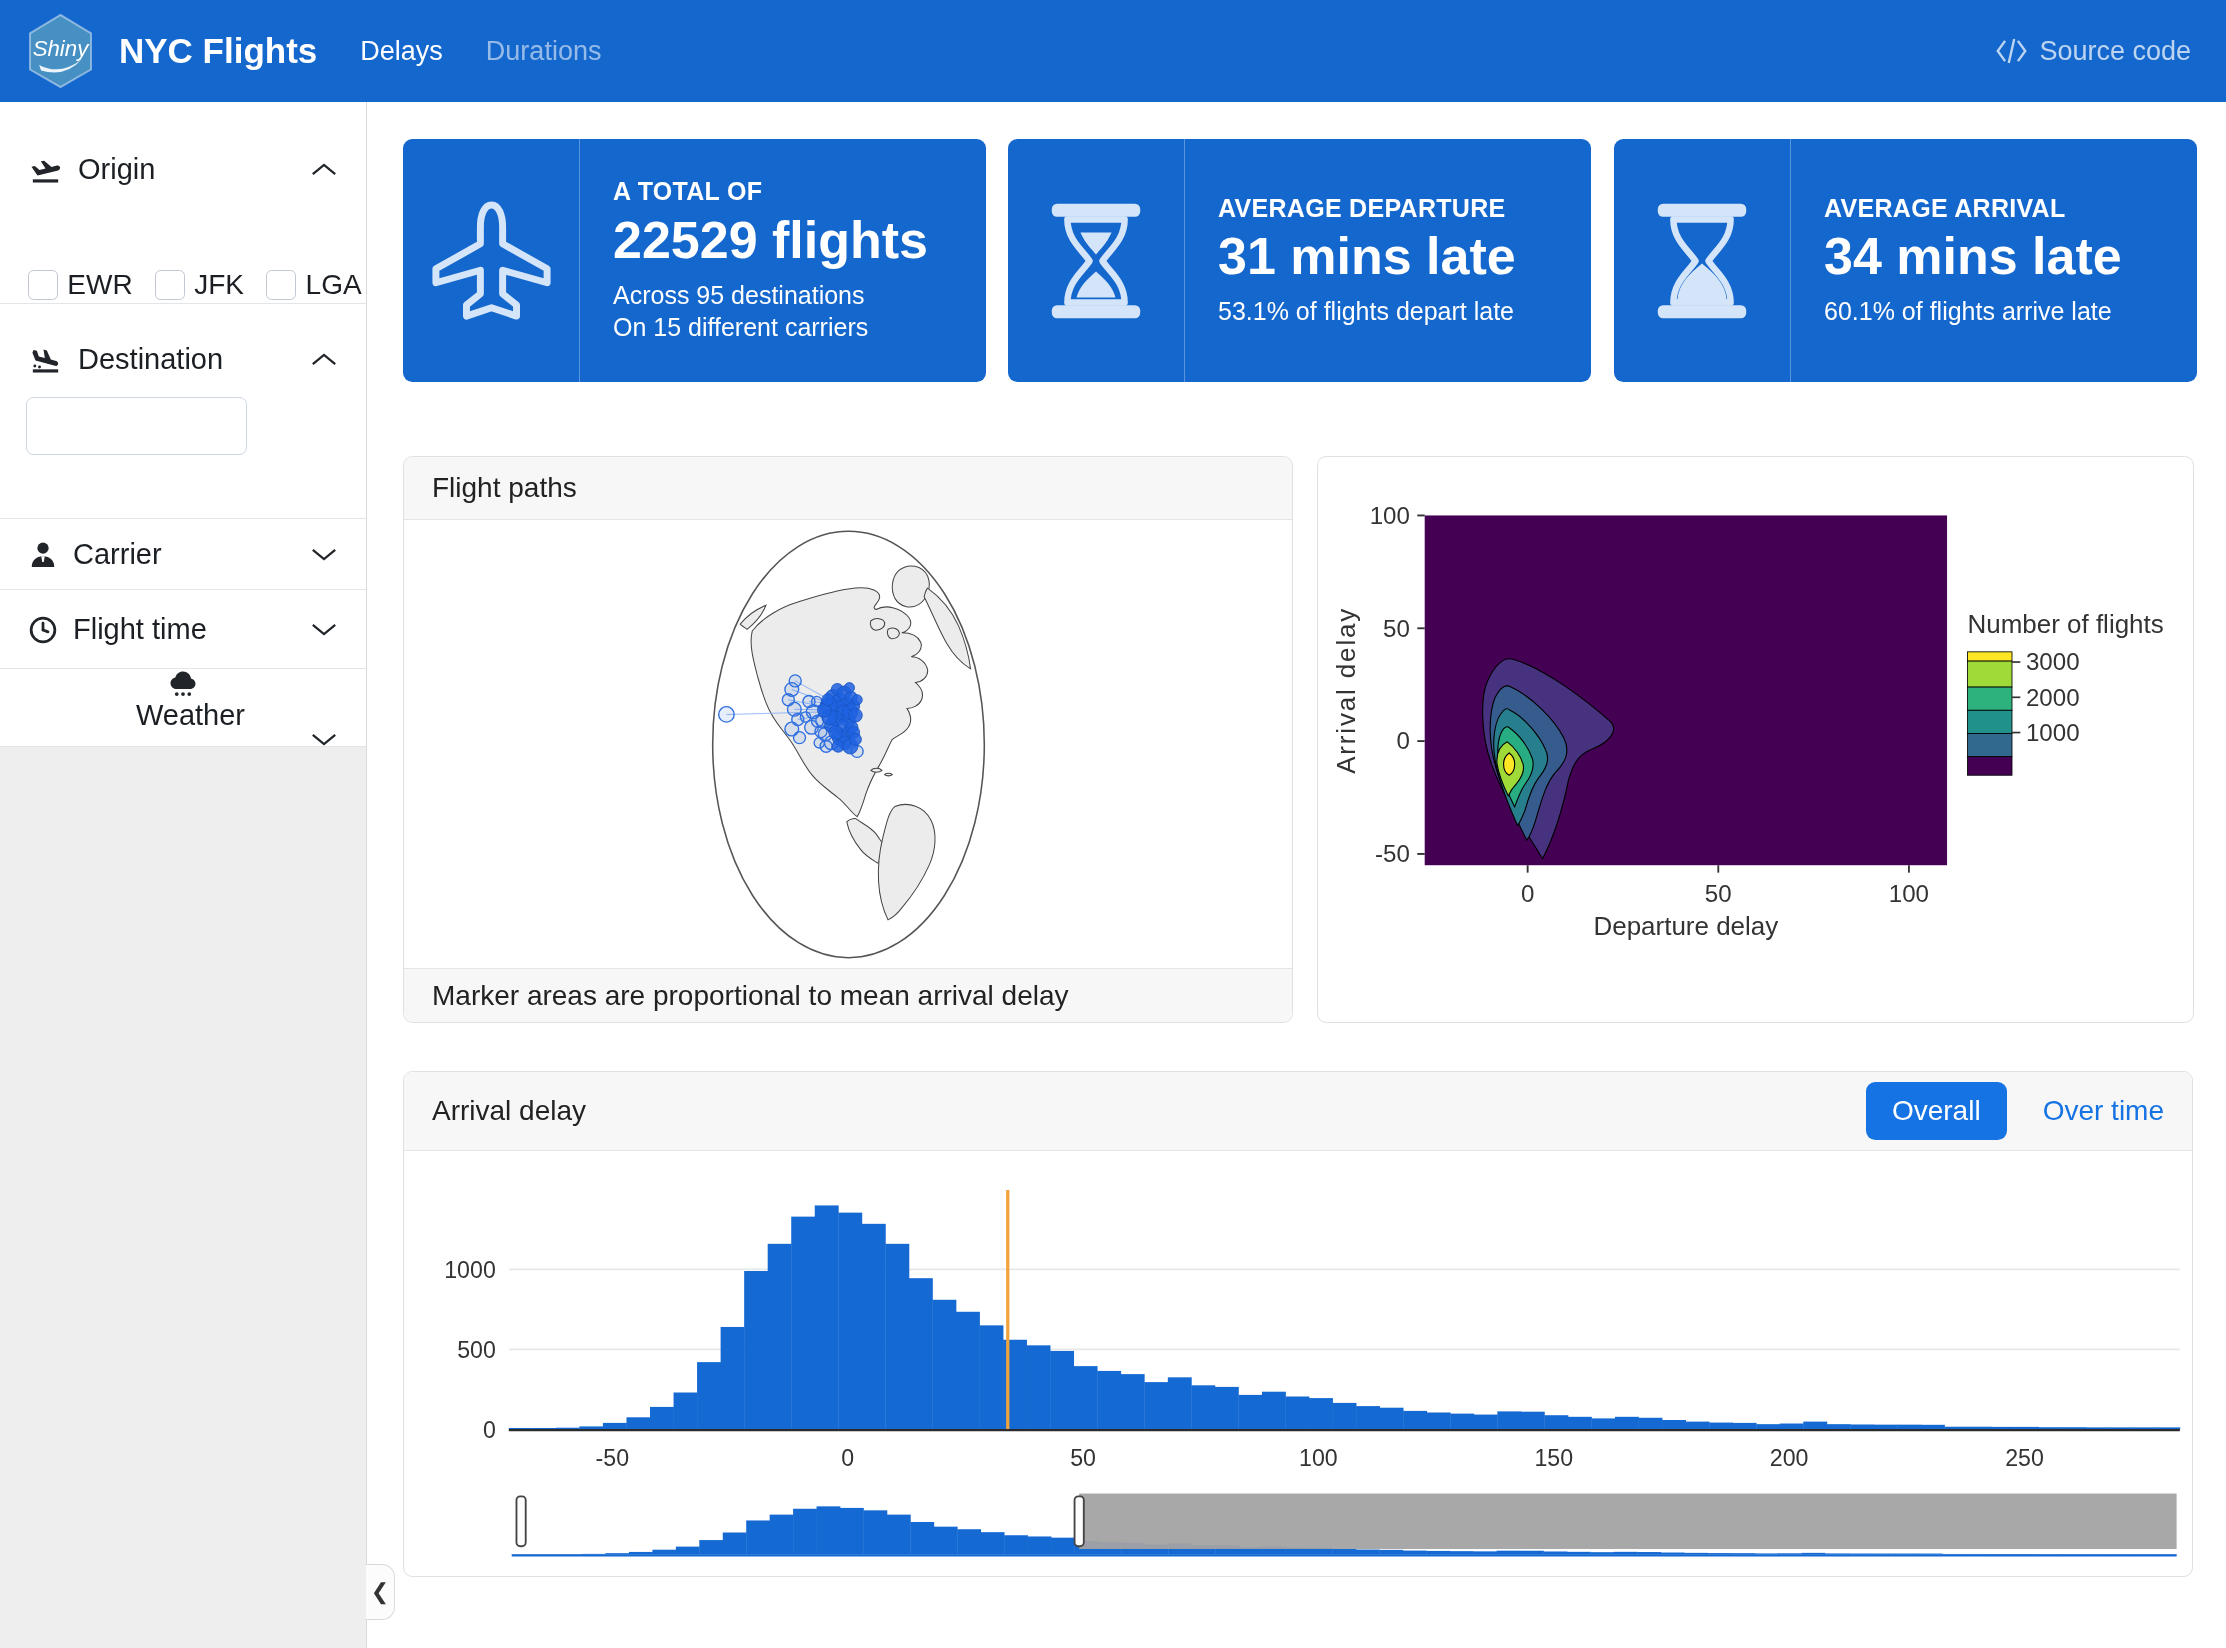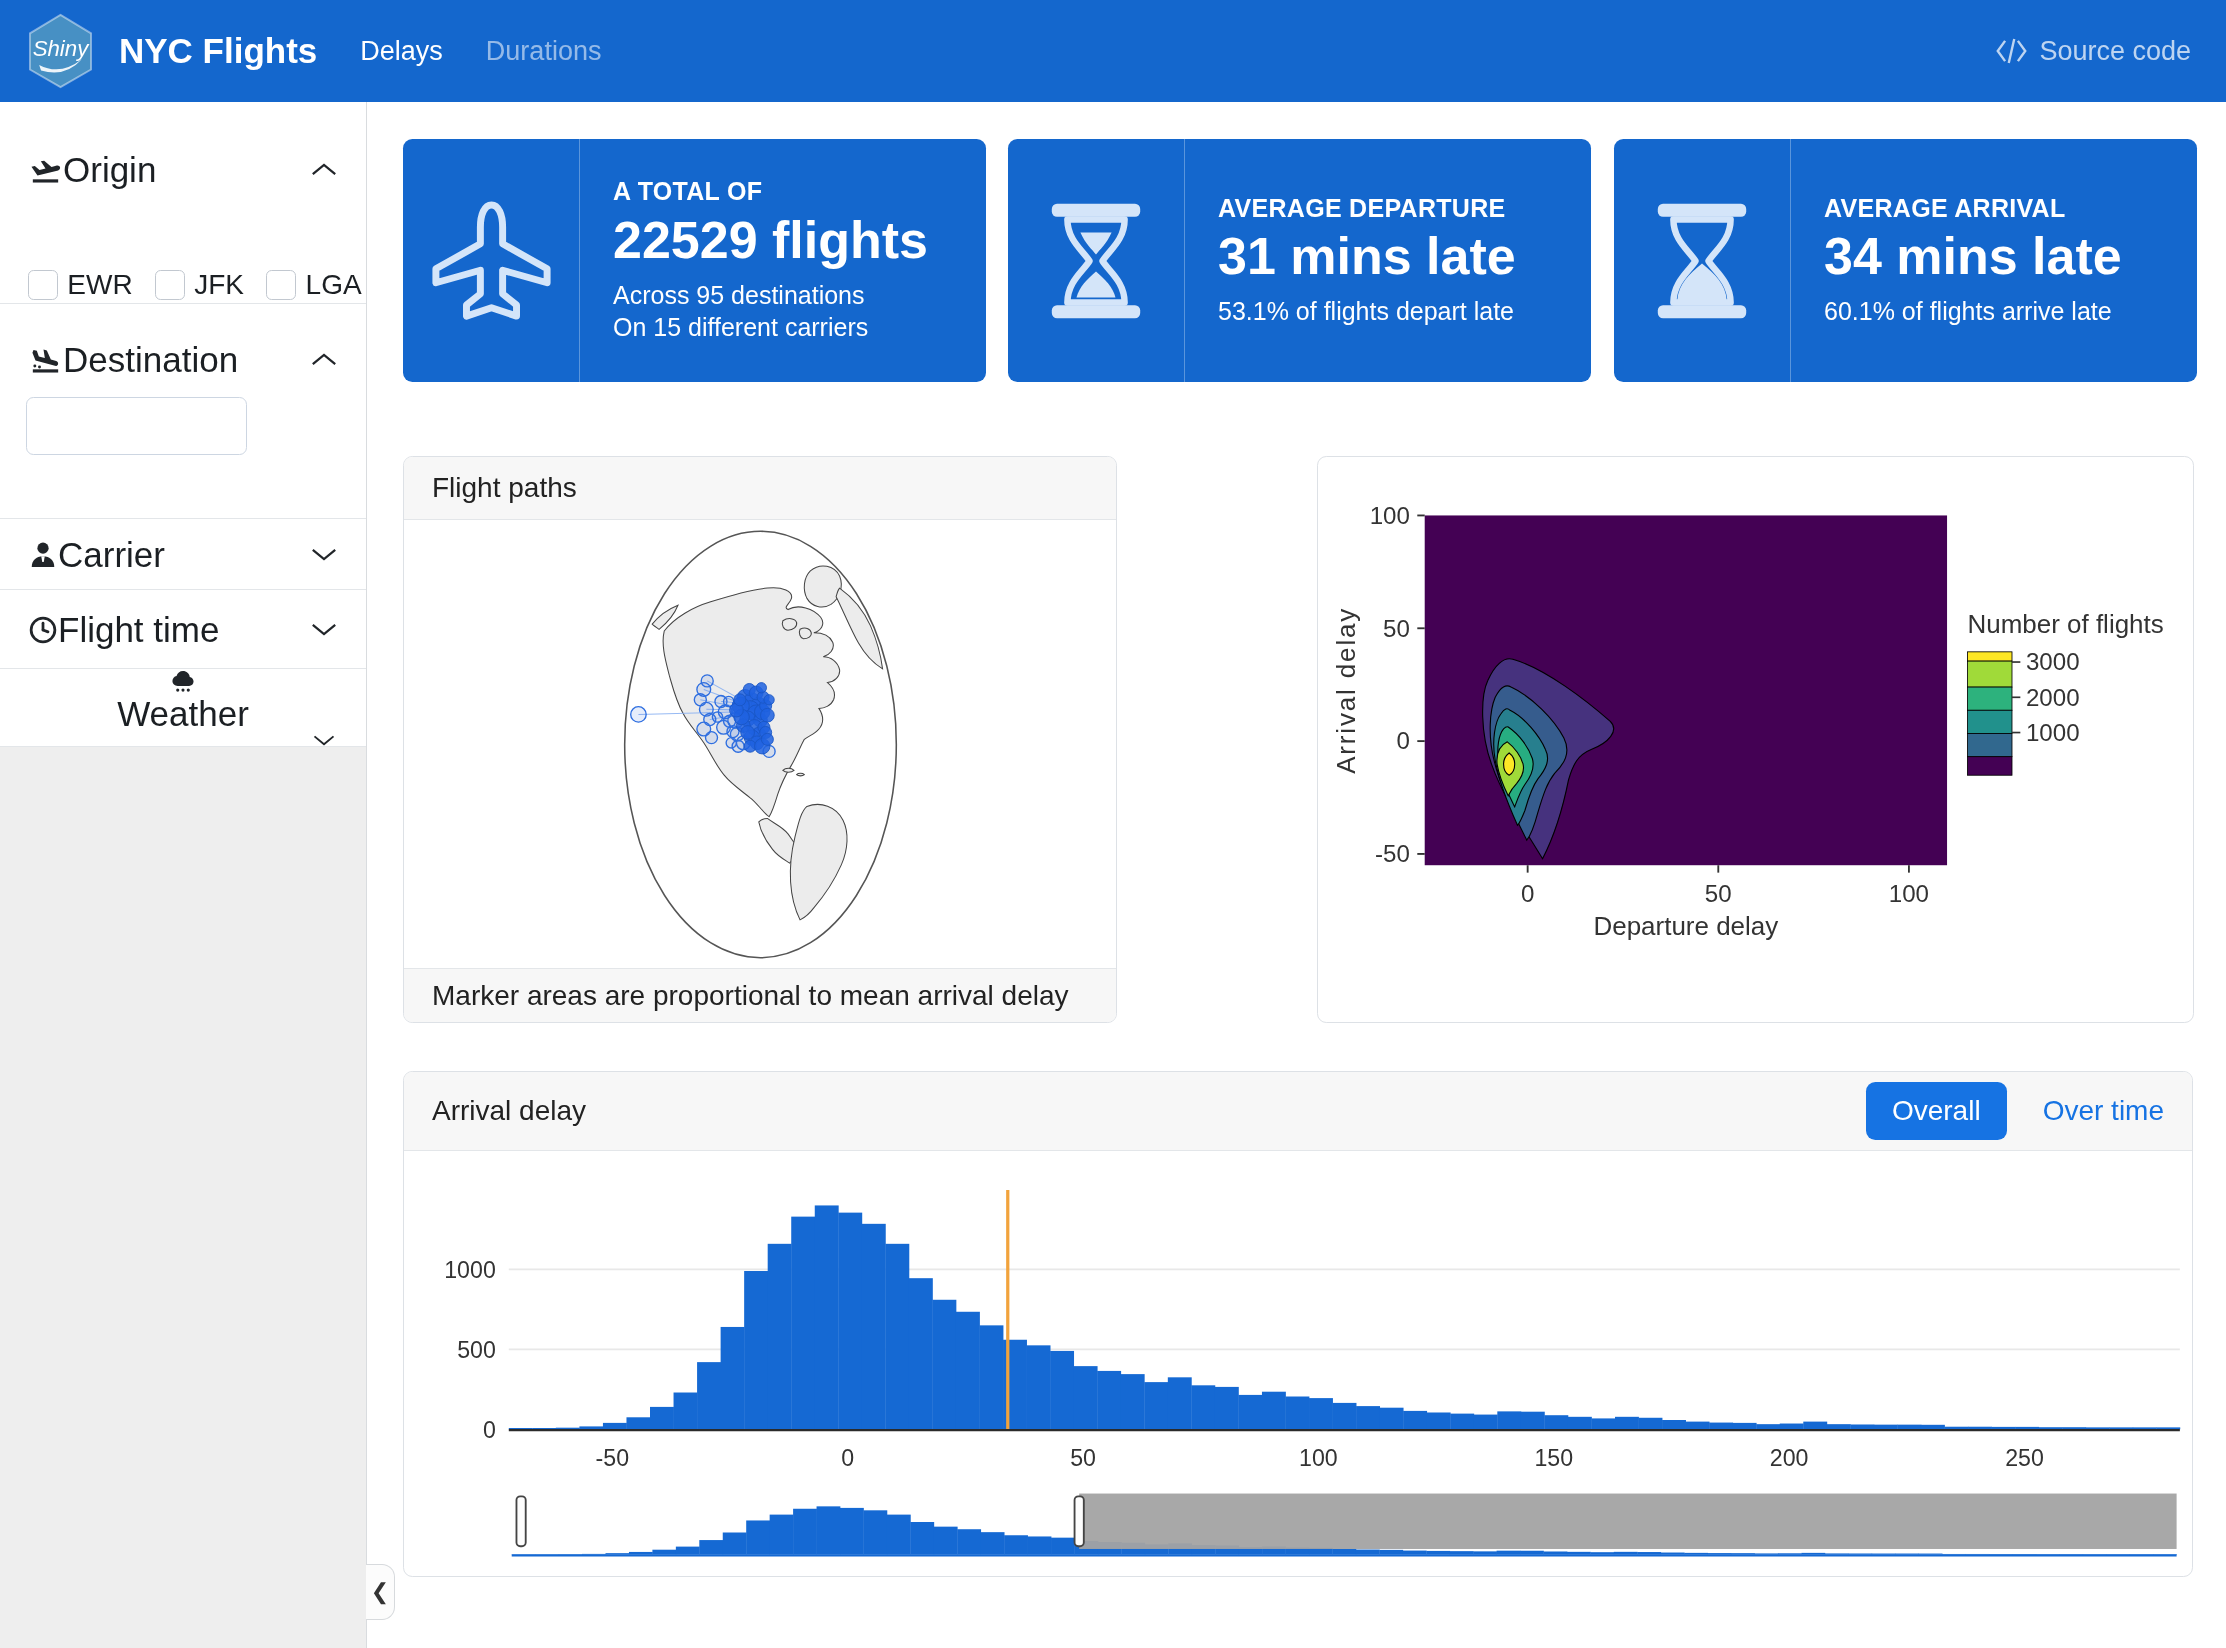--- a/index.html
+++ b/index.html
@@ -10,40 +10,40 @@
   #logo{margin-left:26px;flex:0 0 auto;}
   #brand{color:#fff;font-size:35px;font-weight:600;margin-left:24px;}
   .nav-tab{font-size:27px;margin-left:43px;cursor:pointer;}
   .nav-tab.active{color:#ffffff;font-weight:500;}
   .nav-tab.inactive{color:rgba(255,255,255,0.55);}
   #source{margin-left:auto;margin-right:35px;color:rgba(255,255,255,0.72);font-size:27px;display:flex;align-items:center;gap:11px;}
   
   #sidebar{left:0;top:102px;width:367px;height:1546px;background:#eeeeee;border-right:1.4px solid #d9dcdf;box-sizing:border-box;}
   .acc{background:#ffffff;border-bottom:1.4px solid #e3e6e9;box-sizing:border-box;position:relative;}
   .acc-head{display:flex;align-items:center;padding:0 28px 0 28px;}
-  .acc-head .lbl{font-size:35px;color:#1b1f23;}
+  .acc-head .lbl{font-size:29px;color:#1b1f23;margin-left:15px;}
   .acc-head .chev{margin-left:auto;}
   .cb-row{display:flex;align-items:center;gap:9.3px;padding-left:28px;margin-top:48px;}
   .cb{width:28px;height:28px;border:1.4px solid #c2c8d0;border-radius:5.6px;background:#fff;flex:0 0 auto;}
   .cb-lbl{font-size:28px;color:#1b1f23;margin-right:13px;}
   #dest-input{position:absolute;left:26px;top:93px;width:193px;height:56px;border:1.4px solid #cdd6e2;border-radius:7.4px;outline:none;font-size:26px;padding:0 13px;box-sizing:content-box;}
   #collapse-tab{left:366px;top:1564px;width:28px;height:54px;background:#fcfcfc;border:1.4px solid #d7dadd;border-left:none;border-radius:0 13px 13px 0;display:flex;align-items:center;justify-content:center;cursor:pointer;}
   
   .vbox{top:139px;height:243px;width:583px;background:#1467cd;border-radius:9.3px;color:#fff;display:flex;overflow:hidden;}
   .vbox .icon-zone{flex:0 0 176px;display:flex;align-items:center;justify-content:center;border-right:1.4px solid rgba(255,255,255,0.30);}
   .vbox .content{display:flex;flex-direction:column;justify-content:center;padding-left:33px;}
   .vbox .title{font-size:25px;font-weight:600;letter-spacing:0.3px;}
   .vbox .value{font-size:52px;font-weight:600;margin-top:5.6px;line-height:1.1;}
   .vbox .sub{font-size:25px;font-weight:400;margin-top:9.3px;line-height:1.3;}
   
   .card{background:#fff;border:1.4px solid #dde1e6;border-radius:9.3px;box-sizing:border-box;overflow:hidden;}
   .card-head{background:#f7f7f7;border-bottom:1.4px solid #e3e6e9;display:flex;align-items:center;padding:0 28px;box-sizing:border-box;}
   .card-title{font-size:28px;color:#222;}
   .card-foot{background:#f7f7f7;border-top:1.4px solid #e3e6e9;display:flex;align-items:center;padding:0 28px;font-size:28px;color:#222;box-sizing:border-box;}
-  #card-map{left:403px;top:456px;width:714px;height:567px;}
+  #card-map{left:403px;top:456px;width:890px;height:567px;}
   #card-heat{left:1317px;top:456px;width:877px;height:567px;}
   #card-hist{left:403px;top:1071px;width:1790px;height:506px;}
   #card-map .card-head,#card-heat .card-head{height:63px;}
   #card-map .card-foot{height:54px;position:absolute;bottom:0;left:0;right:0;}
   #card-map{position:absolute;}
   #map-body{position:absolute;left:0;top:63px;right:0;bottom:54px;display:flex;align-items:center;justify-content:center;}
   
   #summarize{margin-left:auto;display:flex;align-items:center;gap:13px;}
   #summarize .box{width:32px;height:32px;border-radius:7.4px;background:#1673e3;color:#fff;display:flex;align-items:center;justify-content:center;font-size:22px;font-weight:700;}
   #summarize .lab{font-size:28px;color:#222;}

